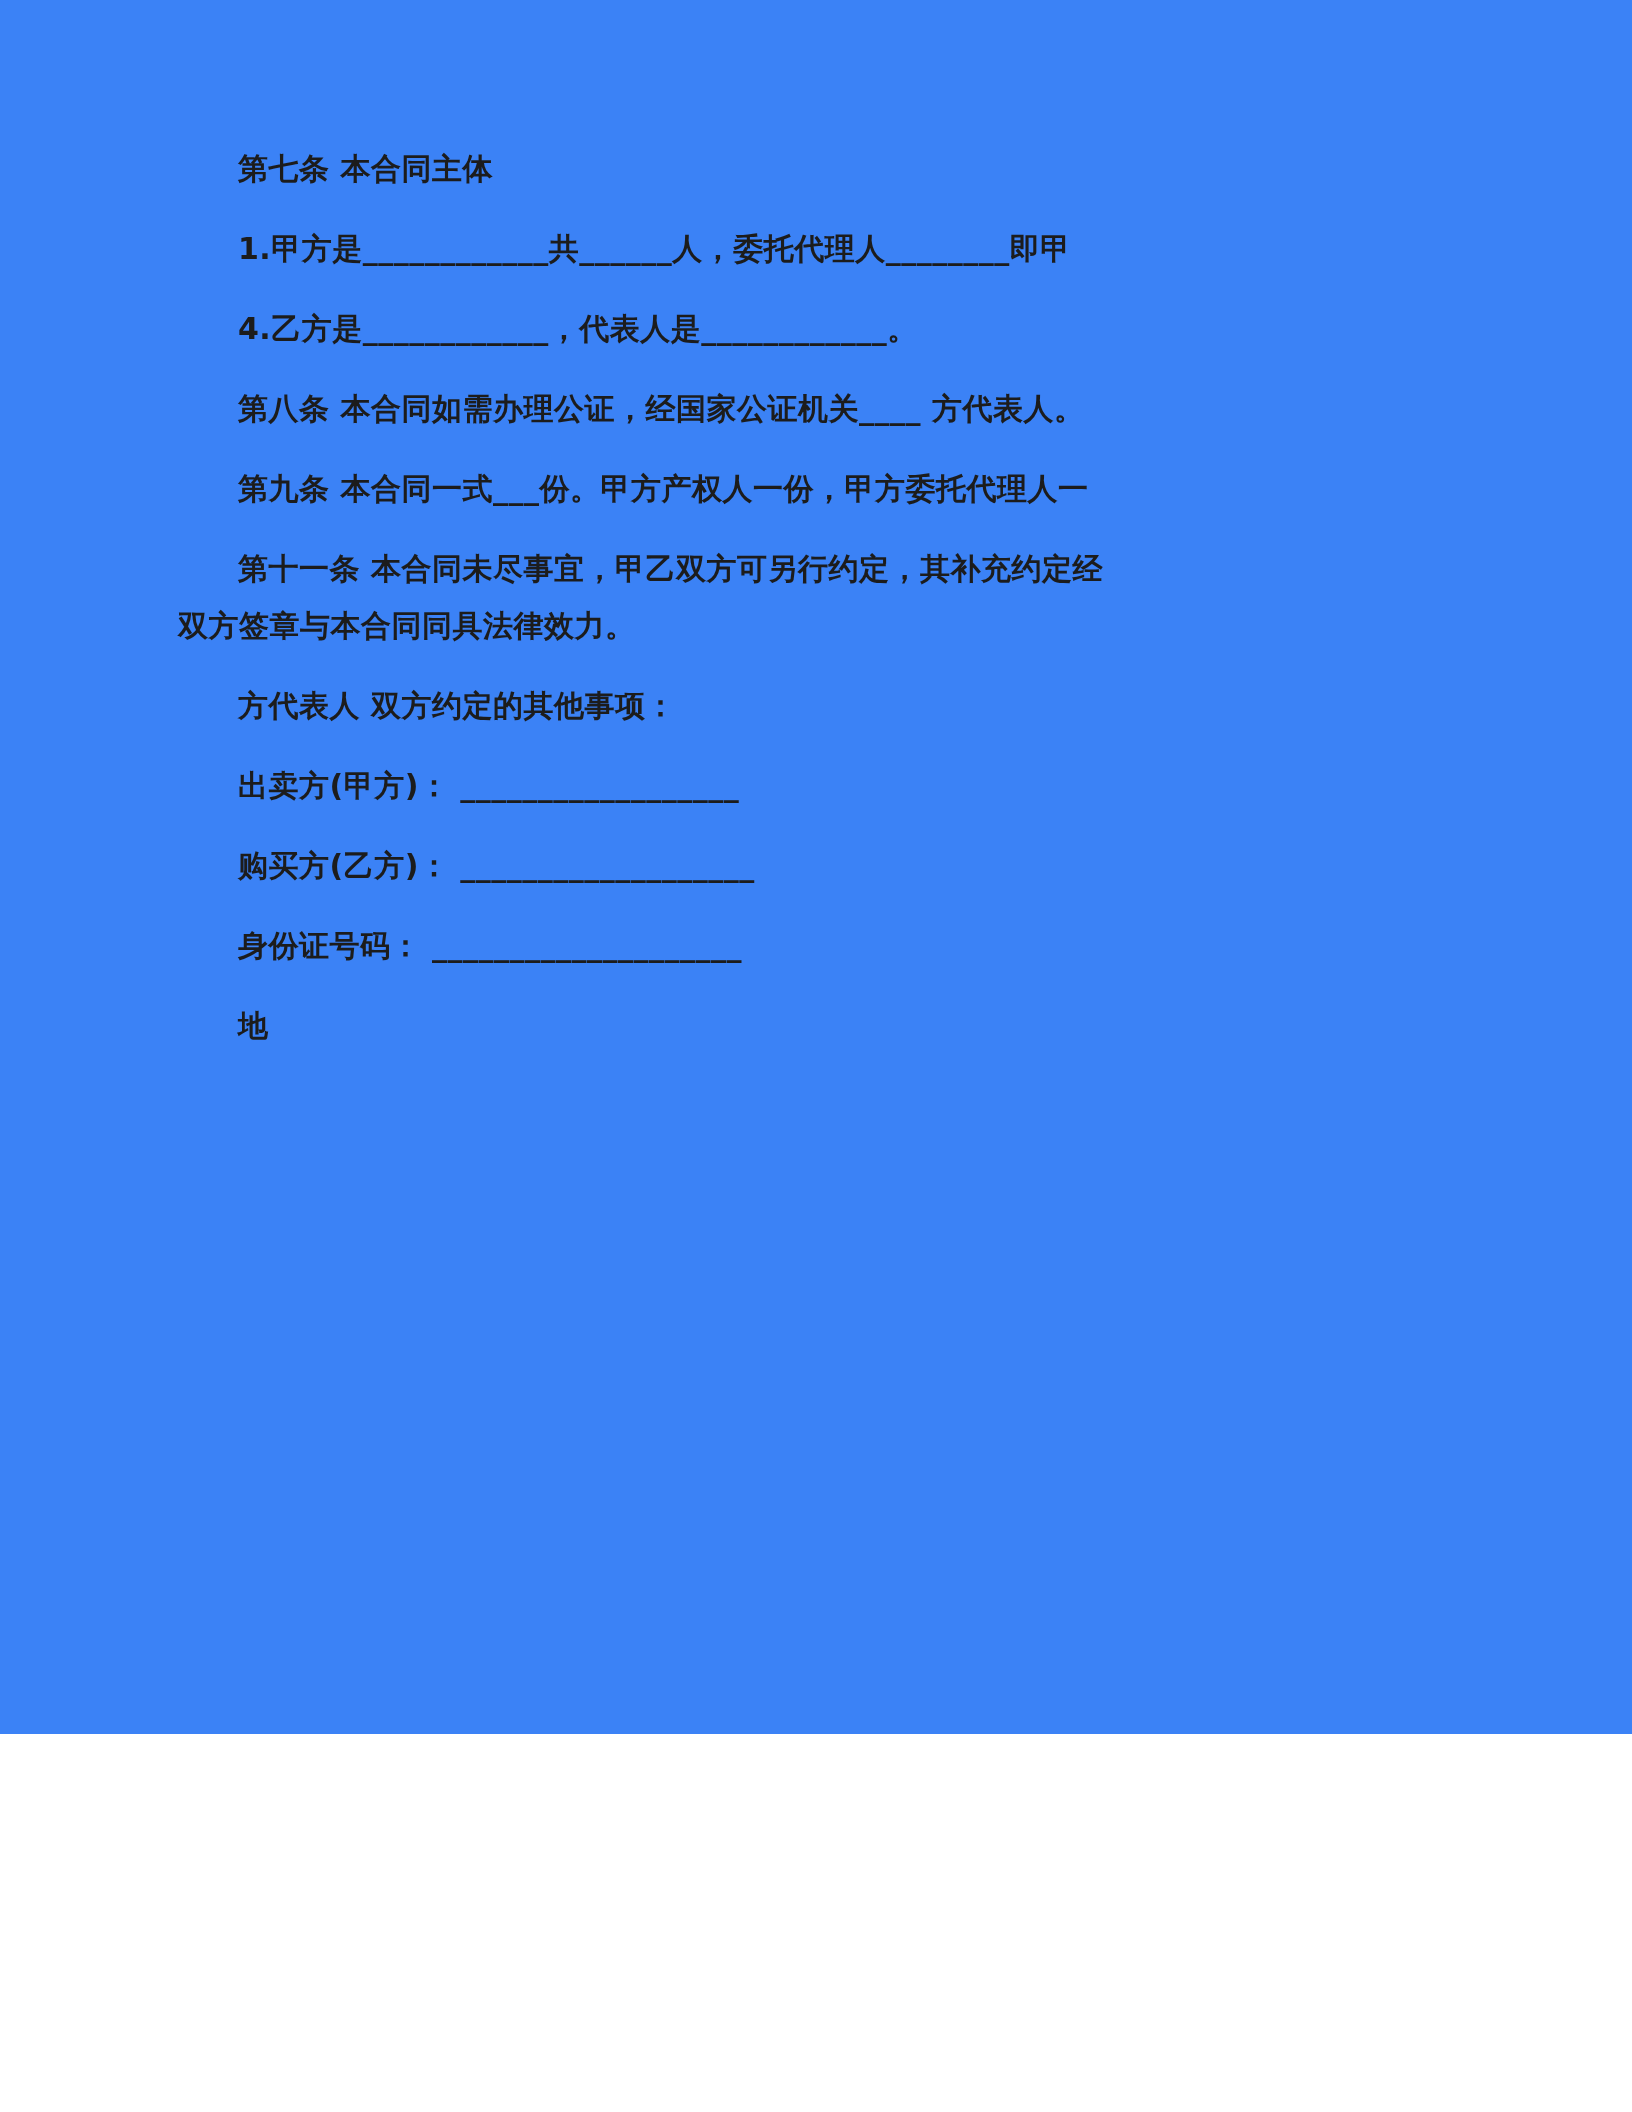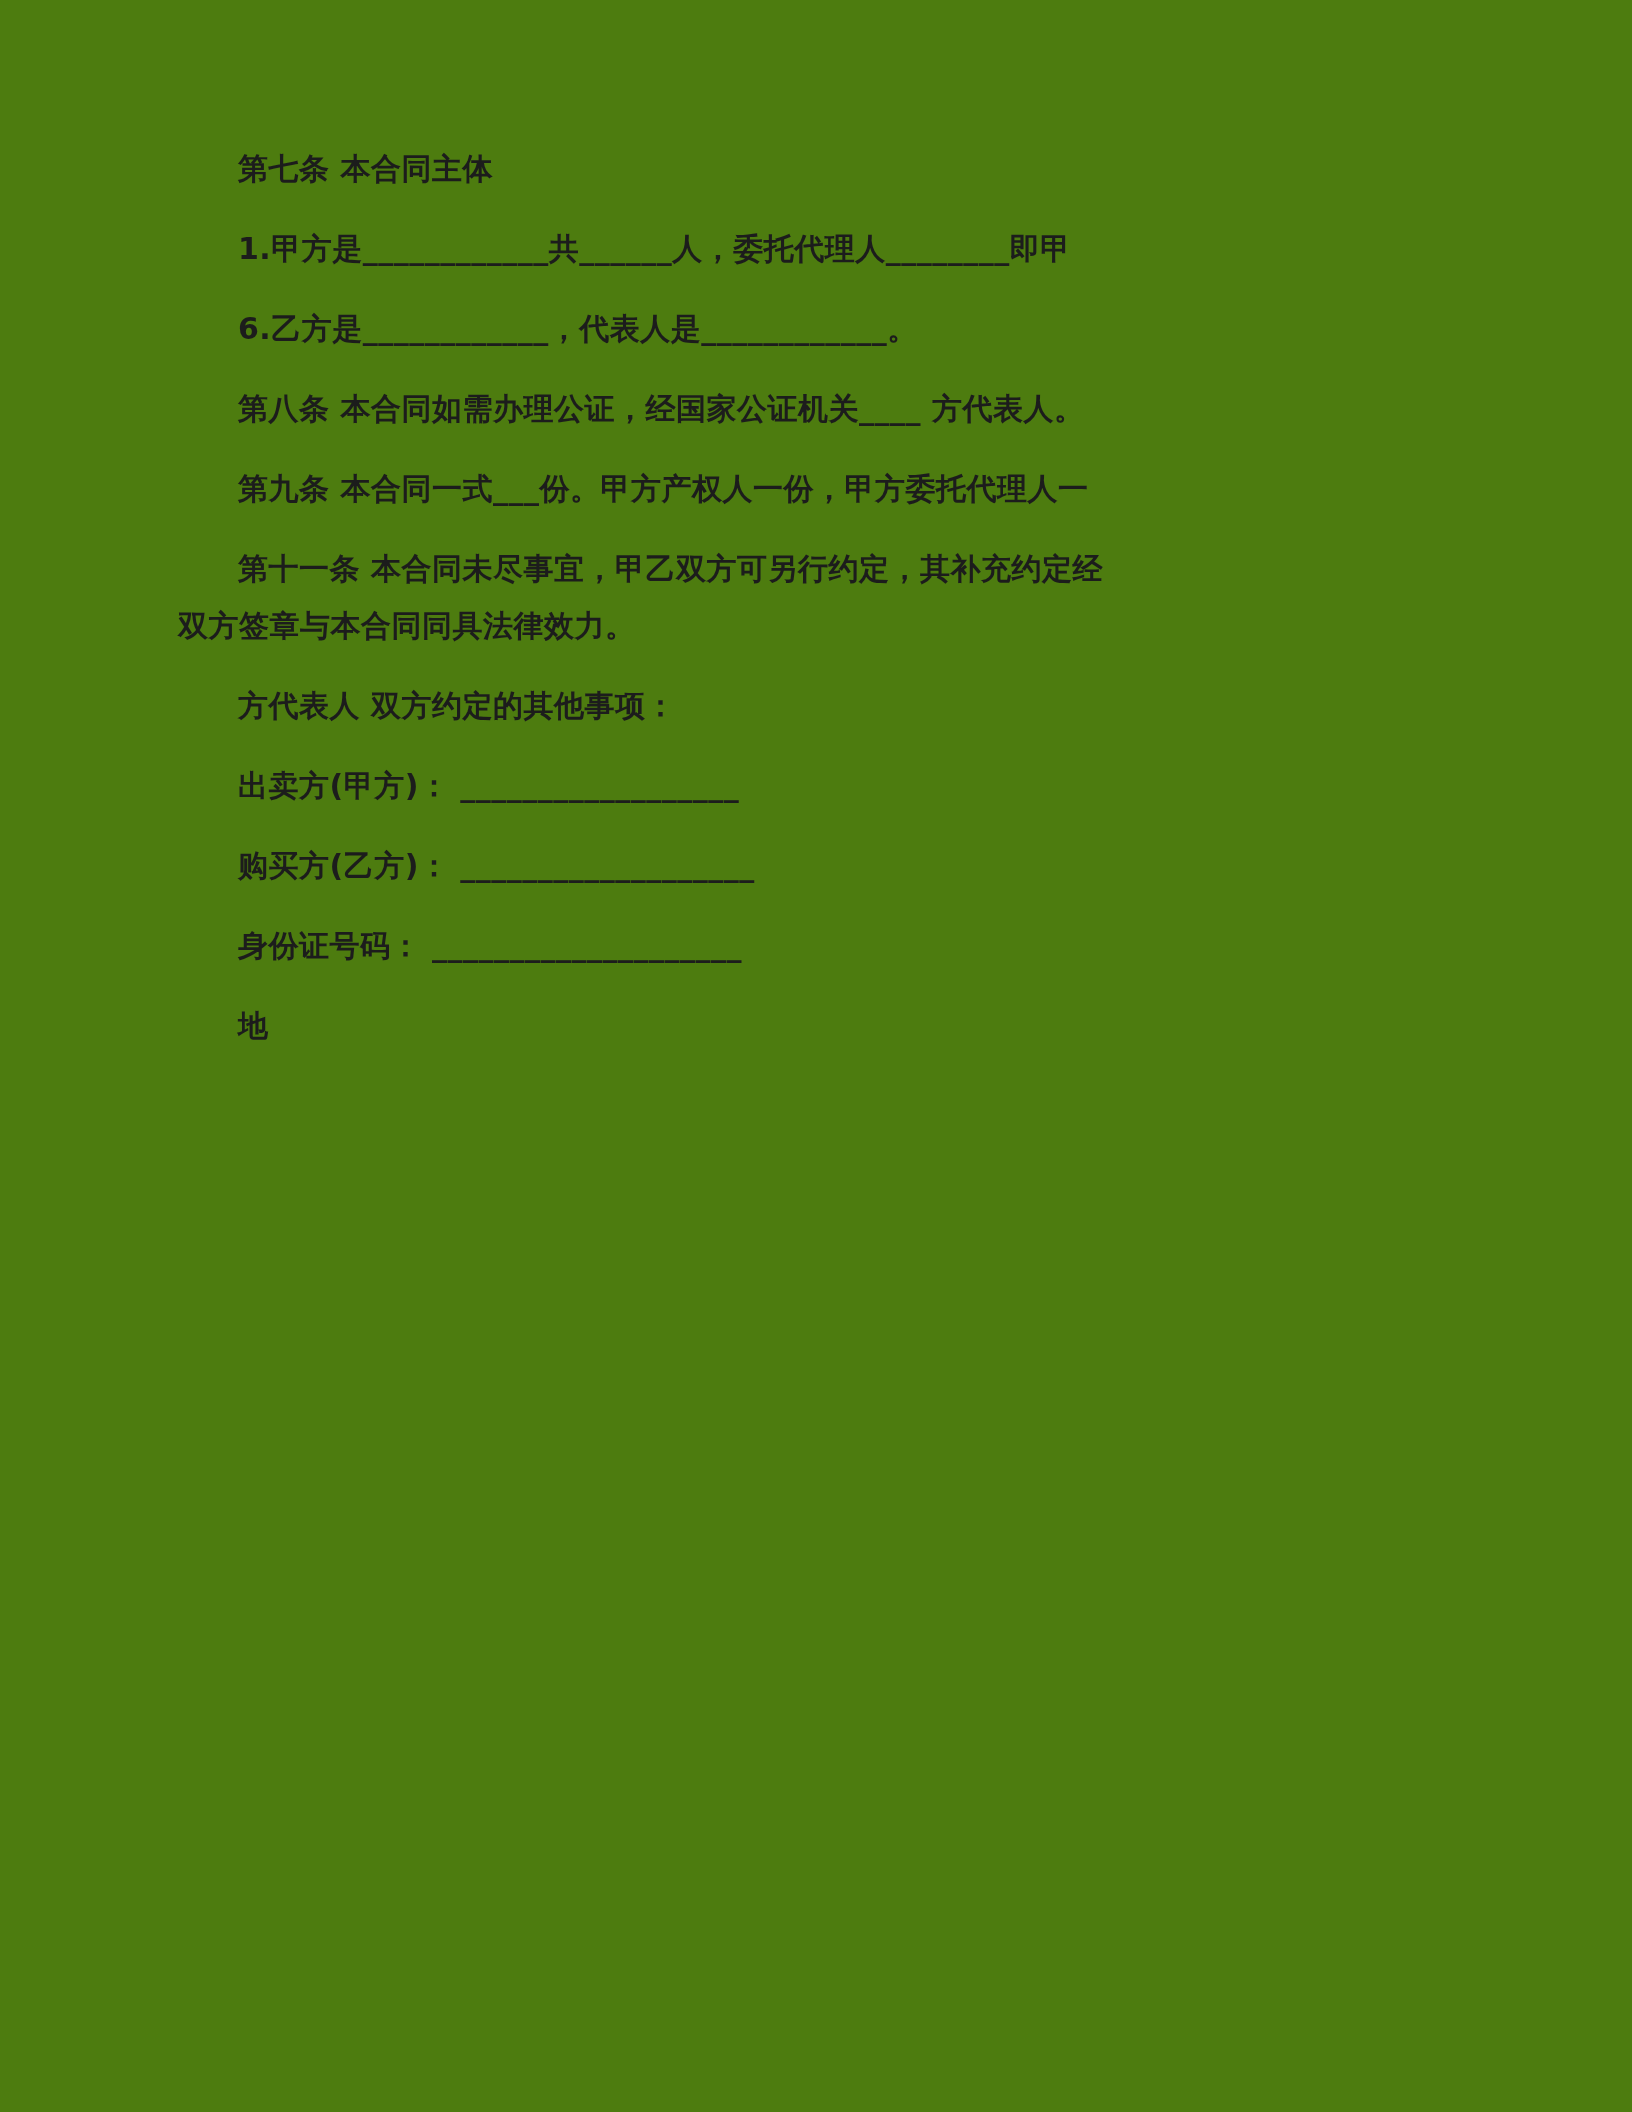--- a/index.html
+++ b/index.html
@@ -3,22 +3,22 @@
 <meta charset="utf-8">
 <style>
   html, body {
     margin: 0;
     padding: 0;
     background: #ffffff;
   }
   .page {
     position: relative;
     width: 1632px;
-    height: 2112px;
-    background: #4d7c0f;
+    height: 1734px;
+    background: #3b82f6;
     overflow: hidden;
     font-family: "DejaVu Sans", "Liberation Sans", sans-serif;
   }
   .doc-body {
     position: absolute;
     top: 140px;
     left: 178px;
     width: 1000px;
     color: #1c1c1c;
     font-size: 30px;
@@ -42,21 +42,21 @@
 
 <div class="page">
   <div class="doc-body" id="doc-body" style="color: rgb(28, 28, 28);">
       <div class="paragraph">
         <div class="line first">第七条 本合同主体</div>
       </div>
       <div class="paragraph">
         <div class="line first">1.甲方是____________共______人，委托代理人________即甲</div>
       </div>
       <div class="paragraph">
-        <div class="line first">6.乙方是____________，代表人是____________。</div>
+        <div class="line first">4.乙方是____________，代表人是____________。</div>
       </div>
       <div class="paragraph">
         <div class="line first">第八条 本合同如需办理公证，经国家公证机关____ 方代表人。</div>
       </div>
       <div class="paragraph">
         <div class="line first">第九条 本合同一式___份。甲方产权人一份，甲方委托代理人一</div>
       </div>
       <div class="paragraph">
         <div class="line first">第十一条 本合同未尽事宜，甲乙双方可另行约定，其补充约定经</div>
         <div class="line">双方签章与本合同同具法律效力。</div>

